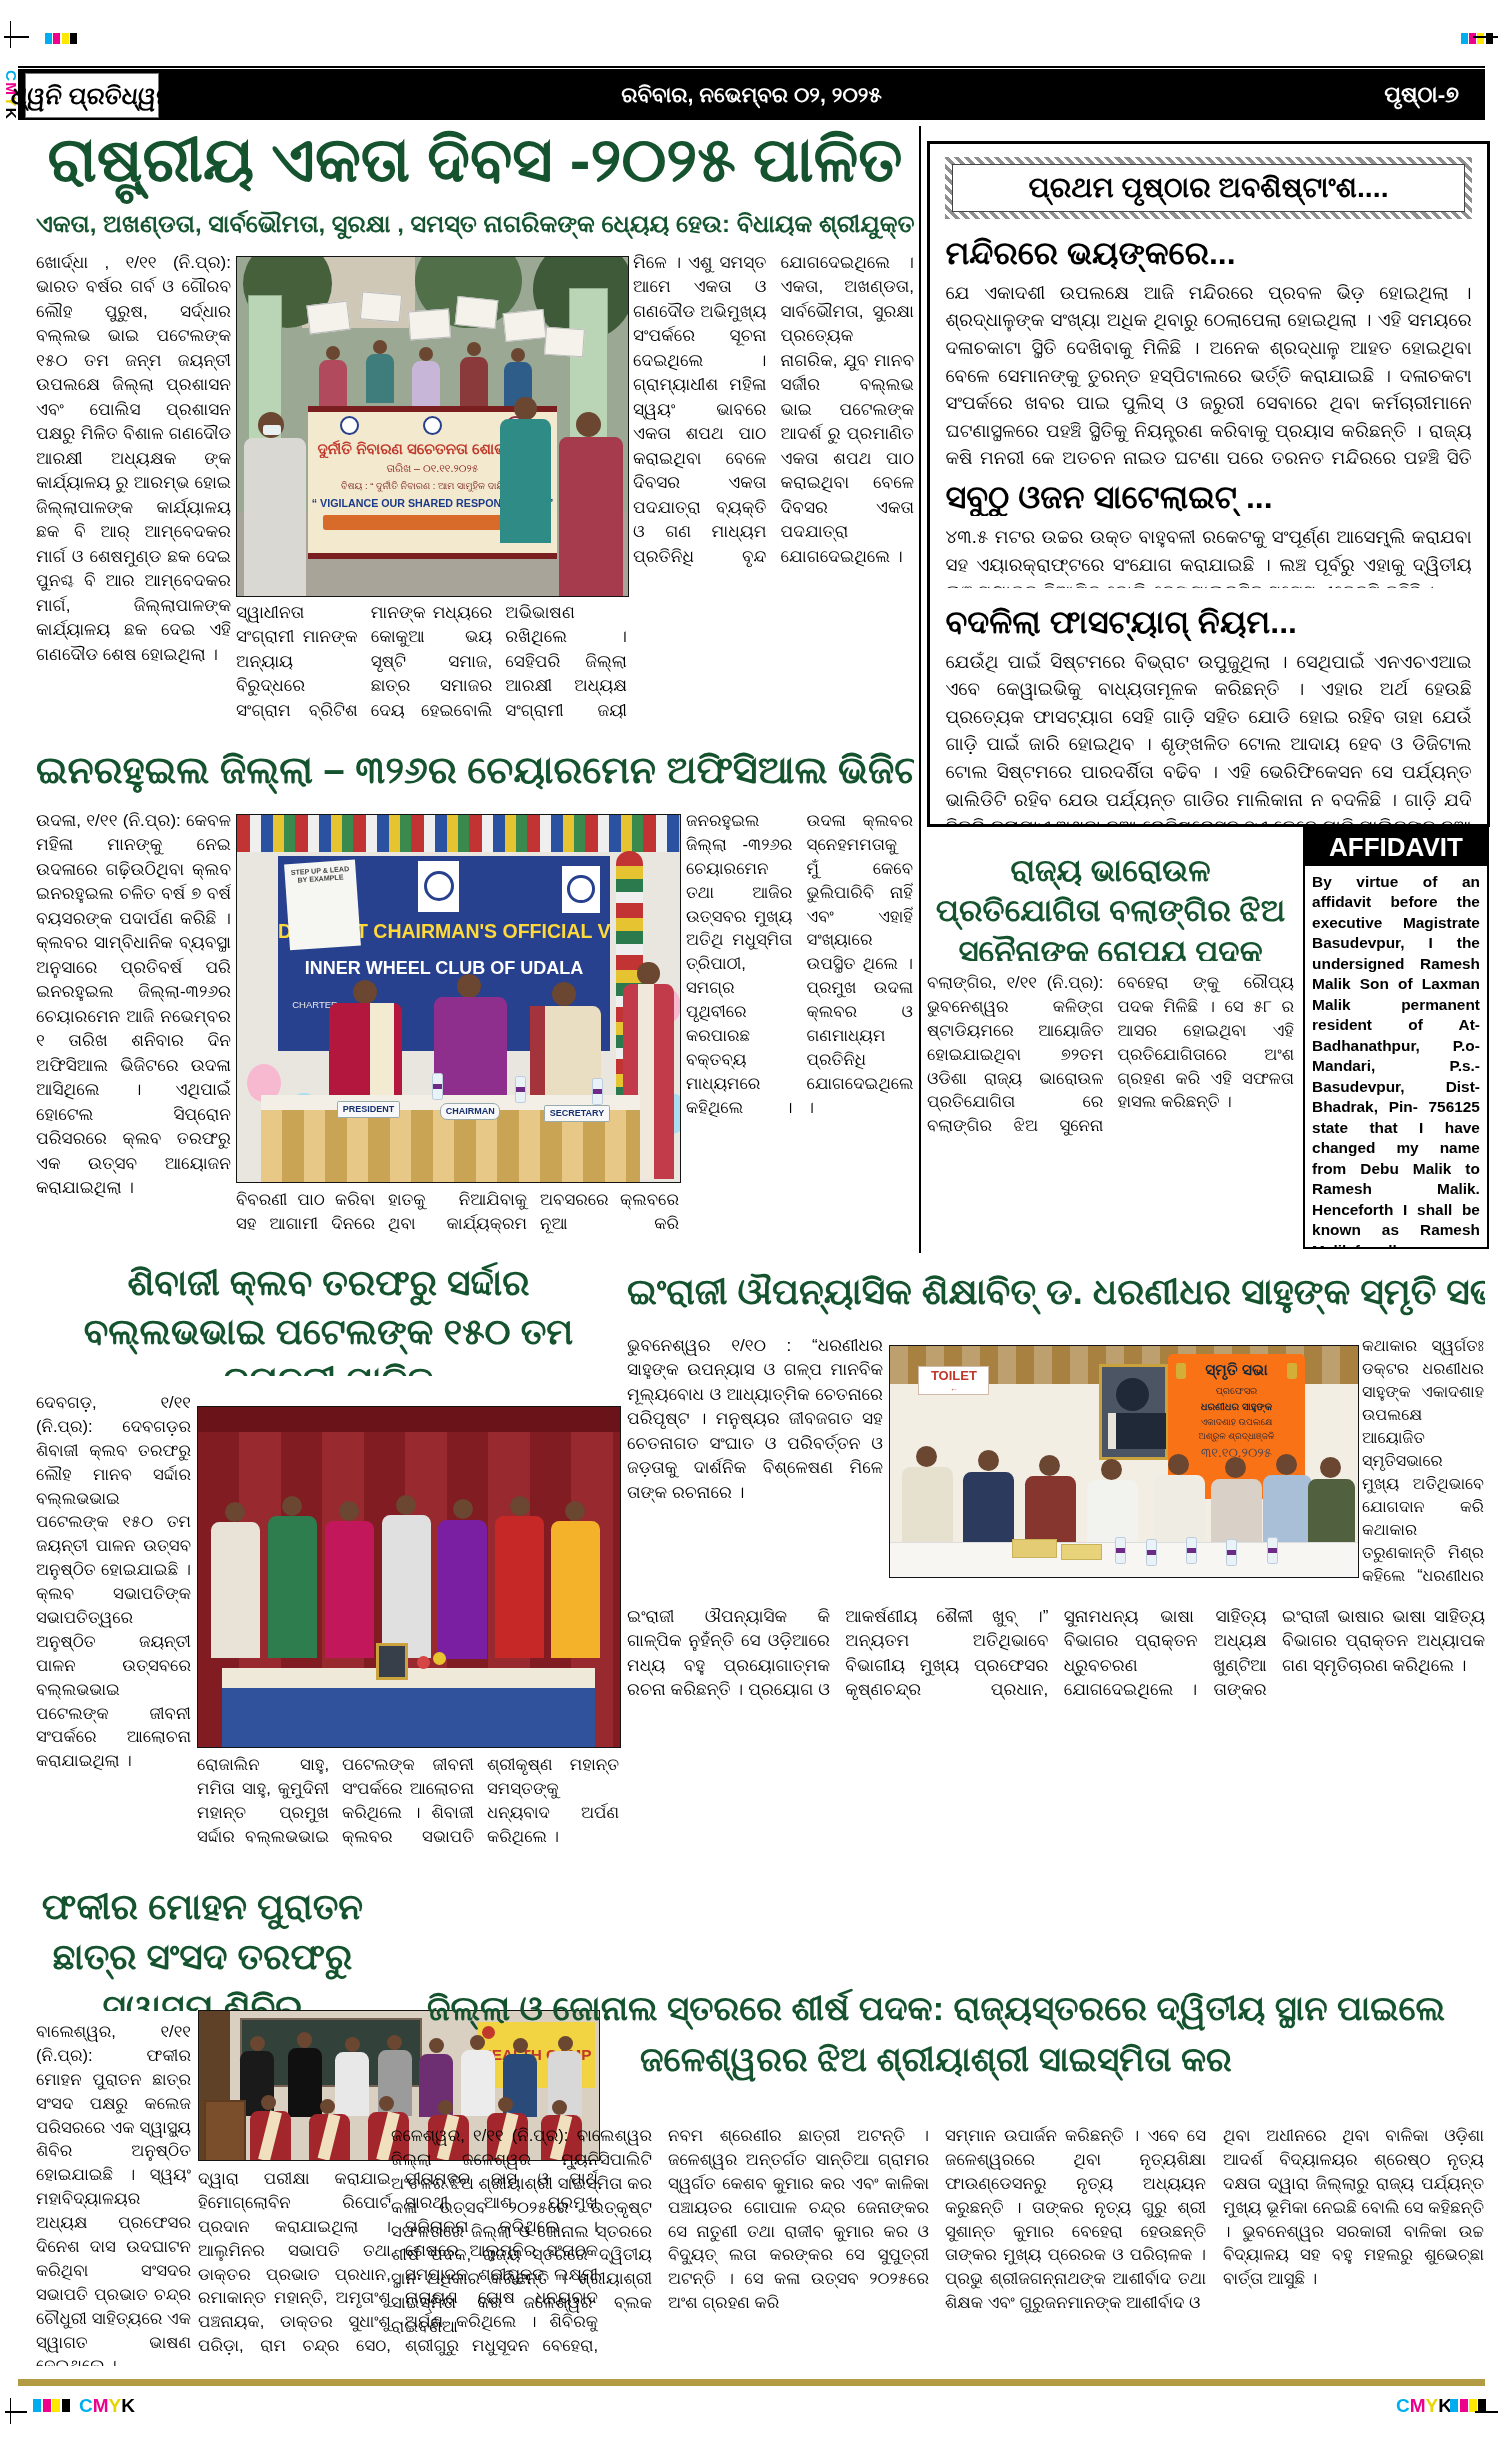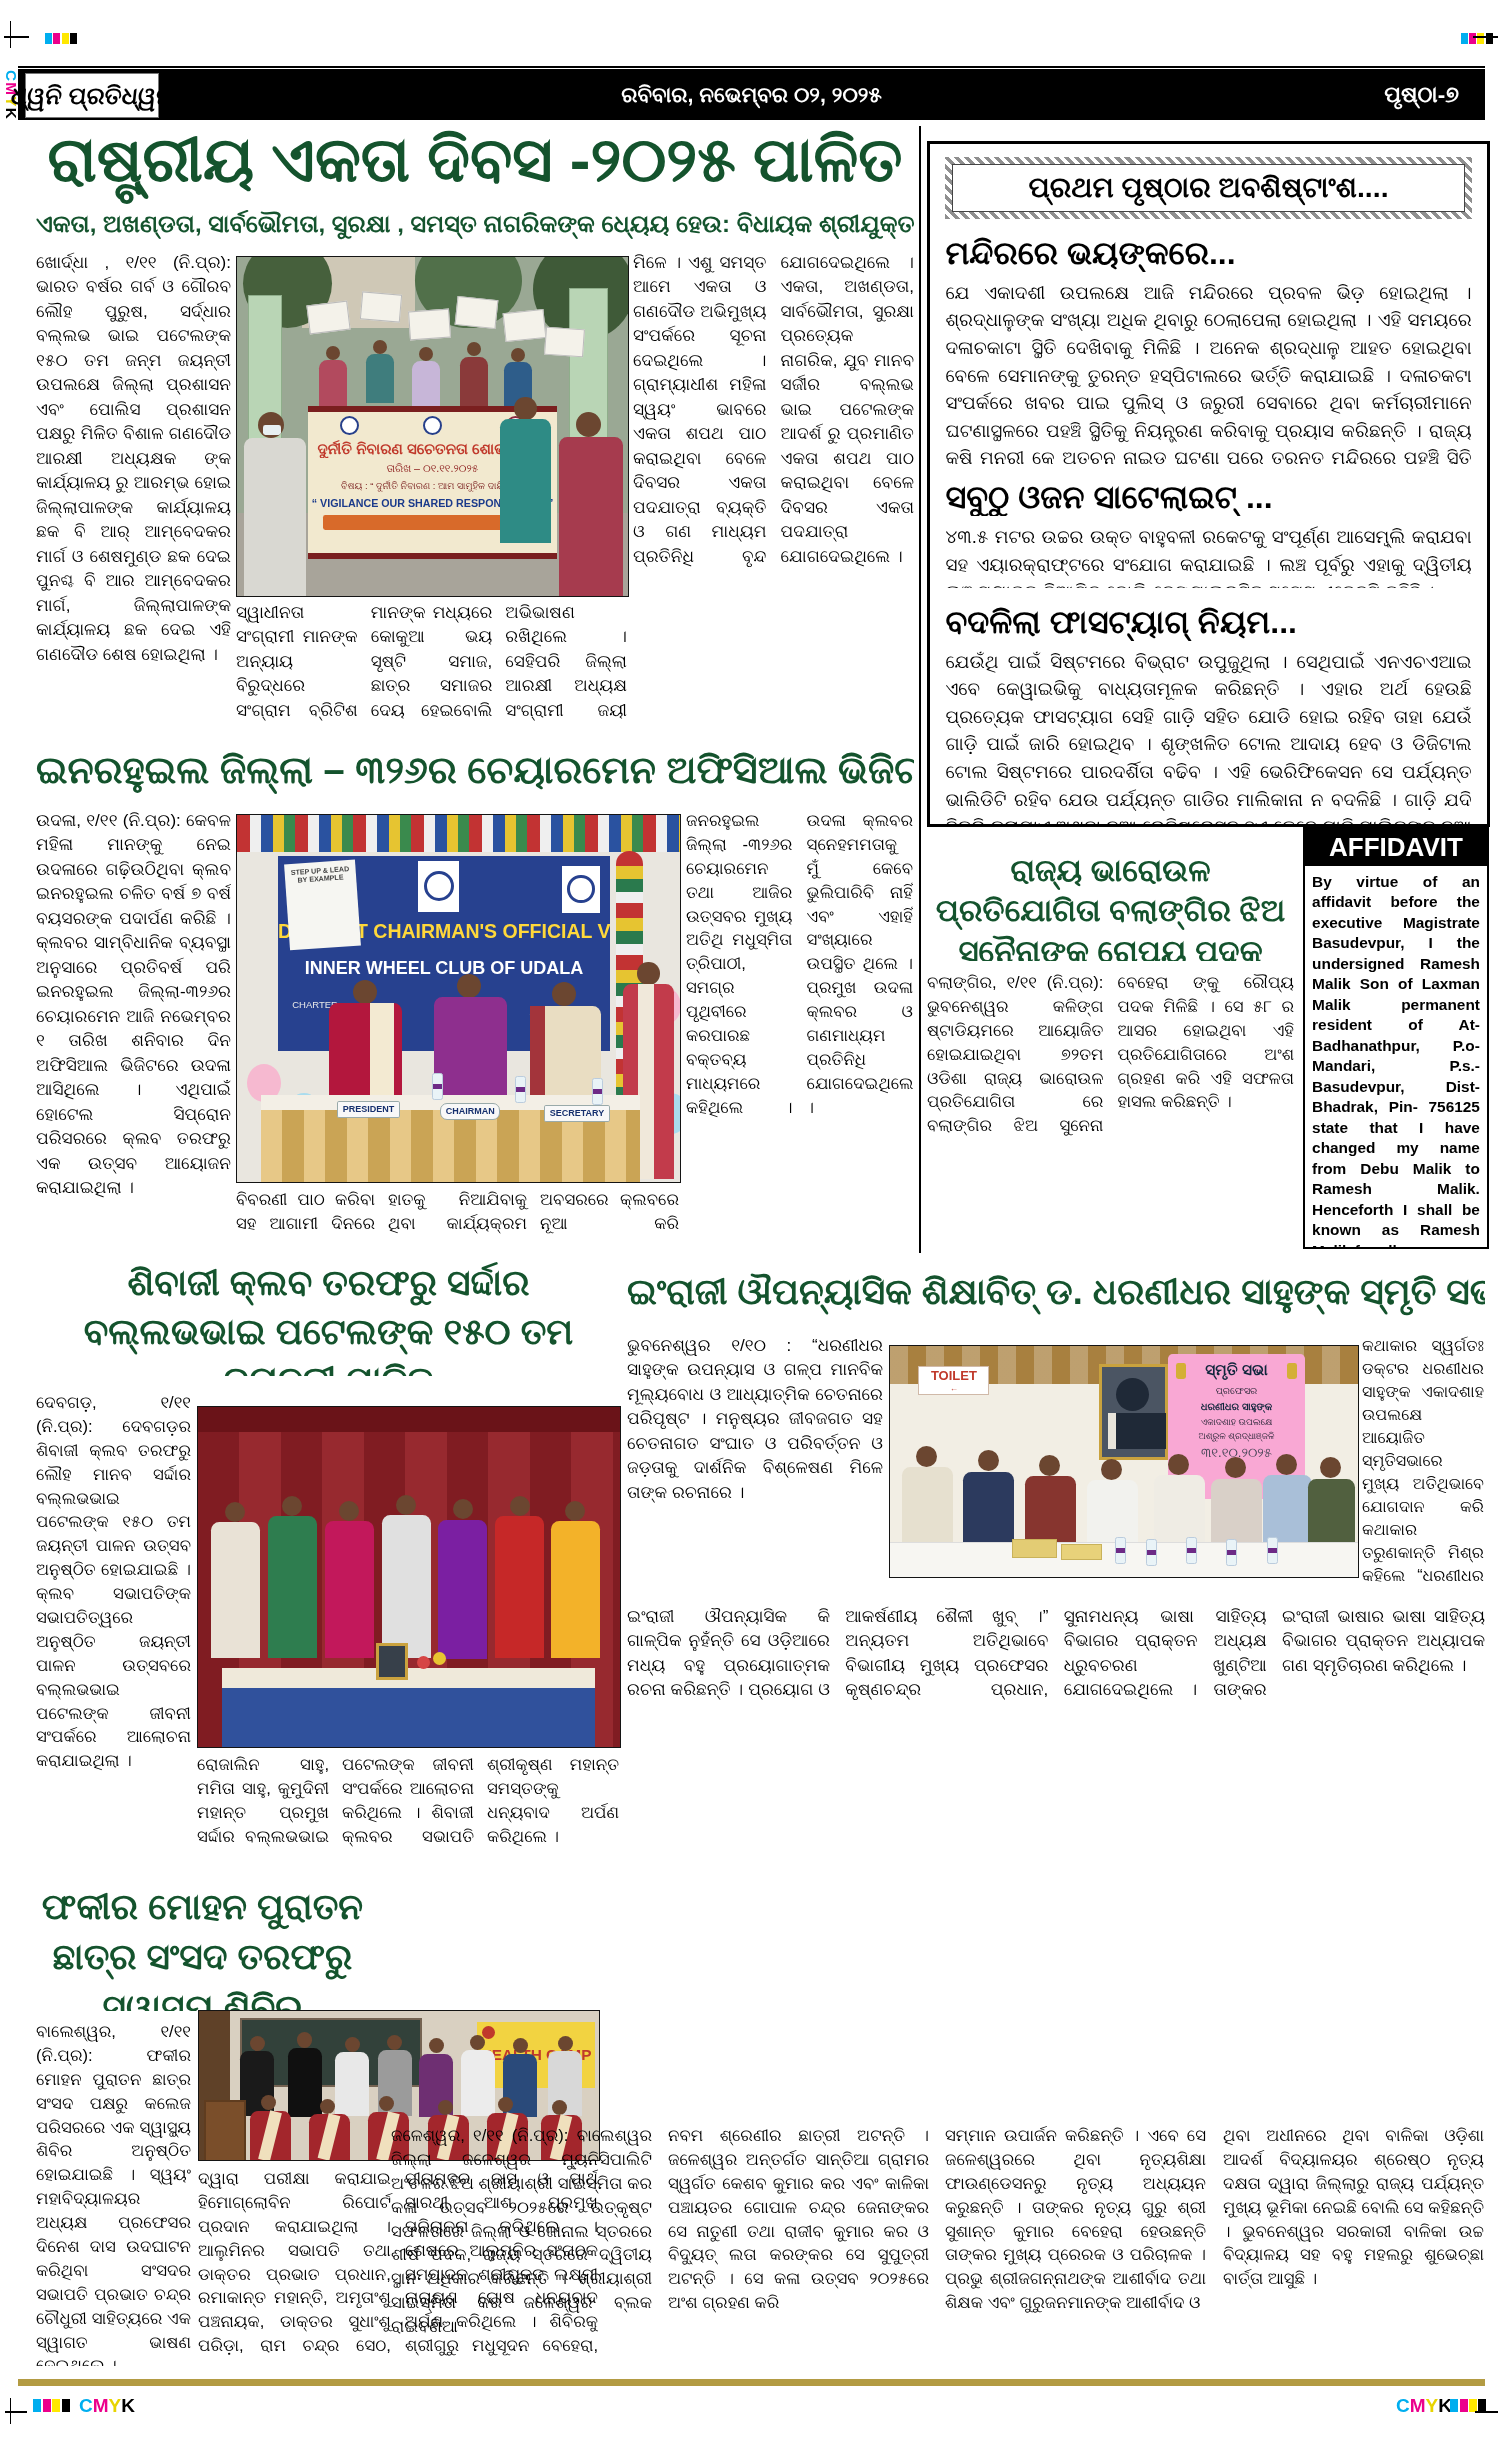--- a/index.html
+++ b/index.html
@@ -225,21 +225,21 @@
 
   <div class="abs hl nowrap" style="left:627px;top:1269px;width:858px;height:52px;font-size:36px;line-height:1.3;">ଇଂରାଜୀ ଔପନ୍ୟାସିକ ଶିକ୍ଷାବିତ୍ ଡ. ଧରଣୀଧର ସାହୁଙ୍କ ସ୍ମୃତି ସଭା</div>
   <div class="abs jt f29" style="left:627px;top:1334px;width:256px;height:258px;">ଭୁବନେଶ୍ୱର ୧/୧୦ : “ଧରଣୀଧର ସାହୁଙ୍କ ଉପନ୍ୟାସ ଓ ଗଳ୍ପ ମାନବିକ ମୂଲ୍ୟବୋଧ ଓ ଆଧ୍ୟାତ୍ମିକ ଚେତନାରେ ପରିପୃଷ୍ଟ । ମନୁଷ୍ୟର ଜୀବଜଗତ ସହ ଚେତନାଗତ ସଂଘାତ ଓ ପରିବର୍ତ୍ତନ ଓ ଜଡ଼ତାକୁ ଦାର୍ଶନିକ ବିଶ୍ଳେଷଣ ମିଳେ ତାଙ୍କ ରଚନାରେ ।</div>
 
   <div class="photo" style="left:889px;top:1345px;width:468px;height:231px;background:#f2eee4;">
     <div class="abs" style="left:0;top:0;width:100%;height:38px;background:#a8803f;background-image:repeating-linear-gradient(90deg,rgba(255,255,255,.25) 0 18px,rgba(0,0,0,0) 18px 36px);"></div>
     <div class="abs" style="left:28.4px;top:20px;width:69px;height:27px;background:#fff;border:1.2px solid #d0b9a8;text-align:center;">
       <span style="color:#c0392b;font-weight:bold;font-size:13px;line-height:18px;">TOILET</span>
       <span style="display:block;color:#c0392b;font-size:8.3px;line-height:6px;">←</span>
     </div>
-    <div class="abs" style="left:278px;top:8.3px;width:137px;height:145px;background:#f9a8d4;border-radius:4.7px;text-align:center;overflow:hidden;">
+    <div class="abs" style="left:278px;top:8.3px;width:137px;height:145px;background:#f97316;border-radius:4.7px;text-align:center;overflow:hidden;">
       <div style="font-weight:bold;font-size:15.4px;color:#10263c;margin-top:7.1px;">ସ୍ମୃତି ସଭା</div>
       <div style="font-size:9.5px;color:#223;margin-top:6px;">ପ୍ରଫେସର</div>
       <div style="font-weight:bold;font-size:10px;color:#10263c;margin-top:3.6px;">ଧରଣୀଧର ସାହୁଙ୍କ</div>
       <div style="font-size:9px;color:#223;margin-top:3.6px;">ଏକାଦଶାହ ଉପଲକ୍ଷେ</div>
       <div style="font-size:9px;color:#223;margin-top:3.6px;">ଅଶ୍ରୁଳ ଶ୍ରଦ୍ଧାଞ୍ଜଳି</div>
       <div style="font-size:13px;color:#445;margin-top:3px;">୩୧.୧୦.୨୦୨୫</div>
       <span style="position:absolute;left:8.3px;top:8.3px;width:9.5px;height:16.6px;background:#d4af37;border-radius:2.4px;"></span>
       <span style="position:absolute;right:8.3px;top:8.3px;width:9.5px;height:16.6px;background:#d4af37;border-radius:2.4px;"></span>
     </div>
     <div class="abs" style="left:209px;top:18px;width:63px;height:90px;border:3.6px solid #c9a23e;background:#4b5563;">
@@ -337,20 +337,21 @@
       </div>
     <div class="headc" style="left:353px;top:89px;width:15.4px;height:15.4px;"></div>
     <div class="torso" style="left:342px;top:104px;width:41px;height:45px;background:#a3262c;">
         <i style="position:absolute;left:14.2px;top:0;width:12px;height:45px;background:#f0e0bd;transform:rotate(14deg);display:block;"></i>
       </div>
     <div class="abs" style="left:4.7px;top:89px;width:38px;height:59px;background:#7a4e2a;border:2.4px solid #5f3c1f;"></div>
   </div>
 
   <div class="abs jt f28 cols2" style="left:198px;top:2167px;width:400px;height:199px;">ଦ୍ୱାରା ପରୀକ୍ଷା କରାଯାଇ ହିମୋଗ୍ଲୋବିନ ରିପୋର୍ଟ ପ୍ରଦାନ କରାଯାଇଥିଲା । ଆଲୁମିନର ସଭାପତି ତଥା ଡାକ୍ତର ପ୍ରଭାତ ପ୍ରଧାନ, ରମାକାନ୍ତ ମହାନ୍ତି, ଅମୃତାଂଶୁ ପଞ୍ଚନାୟକ, ଡାକ୍ତର ସୁଧାଂଶୁ ପରିଡ଼ା, ରାମ ଚନ୍ଦ୍ର ସେଠ, ପୀତାମ୍ବର ଦାସ ଓ ପାର୍ଥ ସାରଥୀ ଆଶ ପ୍ରମୁଖ ପରିଚାଳନା କରିଥିଲେ । ଶେଷରେ ଆଲୁମ୍ନିର ସଂଗଠକ ସମ୍ପାଦକ ଶ୍ରୀଯୁକ୍ତ ଲକ୍ଷ୍ମୀ ନାରାୟଣ ଘୋଷ ଧନ୍ୟବାଦ ଅର୍ପଣ କରିଥିଲେ । ଶିବିରକୁ ଶ୍ରୀଗୁରୁ ମଧୁସୂଦନ ବେହେରା, ରାମ ପ୍ରସାଦ ପ୍ରମୁଖ ସହଯୋଗ କରିଥିଲେ ।</div>
 
+  <div class="abs hl" style="left:388px;top:1983px;width:1096px;height:129px;font-size:34px;line-height:1.5;overflow:hidden;">ଜିଲ୍ଲା ଓ ଜୋନାଲ ସ୍ତରରେ ଶୀର୍ଷ ପଦକ: ରାଜ୍ୟସ୍ତରରେ ଦ୍ୱିତୀୟ ସ୍ଥାନ ପାଇଲେ ଜଳେଶ୍ୱରର ଝିଅ ଶ୍ରୀୟାଶ୍ରୀ ସାଇସ୍ମିତା କର</div>
   <div class="abs jt f28" style="left:391px;top:2124px;width:261px;height:242px;">ଜଳେଶ୍ୱର, ୧/୧୧ (ନି.ପ୍ର): ବାଲେଶ୍ୱର ଜିଲ୍ଲା ଜଳେଶ୍ୱର ମ୍ୟୁନିସିପାଲିଟି ଅଂଚଳର ଝିଅ ଶ୍ରୀୟାଶ୍ରୀ ସାଇସ୍ମିତା କର କଳା ଉତ୍ସବ ୨୦୨୫ରେ ଉତ୍କୃଷ୍ଟ ସଫଳତାରେ ଜିଲ୍ଲା ଓ ଜୋନାଲ ସ୍ତରରେ ଶୀର୍ଷ ପଦକ, ରାଜ୍ୟ ସ୍ତରରେ ଦ୍ୱିତୀୟ ସ୍ଥାନ ଅଧିକାର କରିଛନ୍ତି । ଶ୍ରୀୟାଶ୍ରୀ ସାଇସ୍ମିତା କର ଜଳେଶ୍ୱର ବ୍ଲକ ରାଇବଣିଆ</div>
   <div class="abs jt f28" style="left:668px;top:2124px;width:261px;height:242px;">ନବମ ଶ୍ରେଣୀର ଛାତ୍ରୀ ଅଟନ୍ତି । ଜଳେଶ୍ୱର ଅନ୍ତର୍ଗତ ସାନ୍ତିଆ ଗ୍ରାମର ସ୍ୱର୍ଗତ କେଶବ କୁମାର କର ଏବଂ କାଳିକା ପଞ୍ଚାୟତର ଗୋପାଳ ଚନ୍ଦ୍ର ଜେନାଙ୍କର ସେ ନାତୁଣୀ ତଥା ରାଜୀବ କୁମାର କର ଓ ବିଦ୍ୟୁତ୍ ଲତା କରଙ୍କର ସେ ସୁପୁତ୍ରୀ ଅଟନ୍ତି । ସେ କଳା ଉତ୍ସବ ୨୦୨୫ରେ ଅଂଶ ଗ୍ରହଣ କରି</div>
   <div class="abs jt f28" style="left:945px;top:2124px;width:261px;height:242px;">ସମ୍ମାନ ଉପାର୍ଜନ କରିଛନ୍ତି । ଏବେ ସେ ଜଳେଶ୍ୱରରେ ଥିବା ନୃତ୍ୟଶିକ୍ଷା ଫାଉଣ୍ଡେସନରୁ ନୃତ୍ୟ ଅଧ୍ୟୟନ କରୁଛନ୍ତି । ତାଙ୍କର ନୃତ୍ୟ ଗୁରୁ ଶ୍ରୀ ସୁଶାନ୍ତ କୁମାର ବେହେରା ହେଉଛନ୍ତି ତାଙ୍କର ମୁଖ୍ୟ ପ୍ରେରକ ଓ ପରିଚାଳକ । ପ୍ରଭୁ ଶ୍ରୀଜଗନ୍ନାଥଙ୍କ ଆଶୀର୍ବାଦ ତଥା ଶିକ୍ଷକ ଏବଂ ଗୁରୁଜନମାନଙ୍କ ଆଶୀର୍ବାଦ ଓ</div>
   <div class="abs jt f28" style="left:1223px;top:2124px;width:261px;height:242px;">ଥିବା ଅଧୀନରେ ଥିବା ବାଳିକା ଓଡ଼ିଶା ଆଦର୍ଶ ବିଦ୍ୟାଳୟର ଶ୍ରେଷ୍ଠ ନୃତ୍ୟ ଦକ୍ଷତା ଦ୍ୱାରା ଜିଲ୍ଲାରୁ ରାଜ୍ୟ ପର୍ଯ୍ୟନ୍ତ ମୁଖ୍ୟ ଭୂମିକା ନେଇଛି ବୋଲି ସେ କହିଛନ୍ତି । ଭୁବନେଶ୍ୱର ସରକାରୀ ବାଳିକା ଉଚ୍ଚ ବିଦ୍ୟାଳୟ ସହ ବହୁ ମହଲରୁ ଶୁଭେଚ୍ଛା ବାର୍ତ୍ତା ଆସୁଛି ।</div>
 
   <div class="abs" style="left:18px;top:2379px;width:1467px;height:7.1px;background:#b39b43;"></div>
   <div class="abs" style="left:4.7px;top:2411px;width:22.5px;height:1.8px;background:#000;"></div>
   <div class="abs" style="left:9.5px;top:2398px;width:1.8px;height:26px;background:#000;"></div>
   <div class="chip" style="left:33px;top:2399px;width:8.3px;height:13px;background:#00aeef;"></div>
   <div class="chip" style="left:43px;top:2399px;width:8.3px;height:13px;background:#ec008c;"></div>

